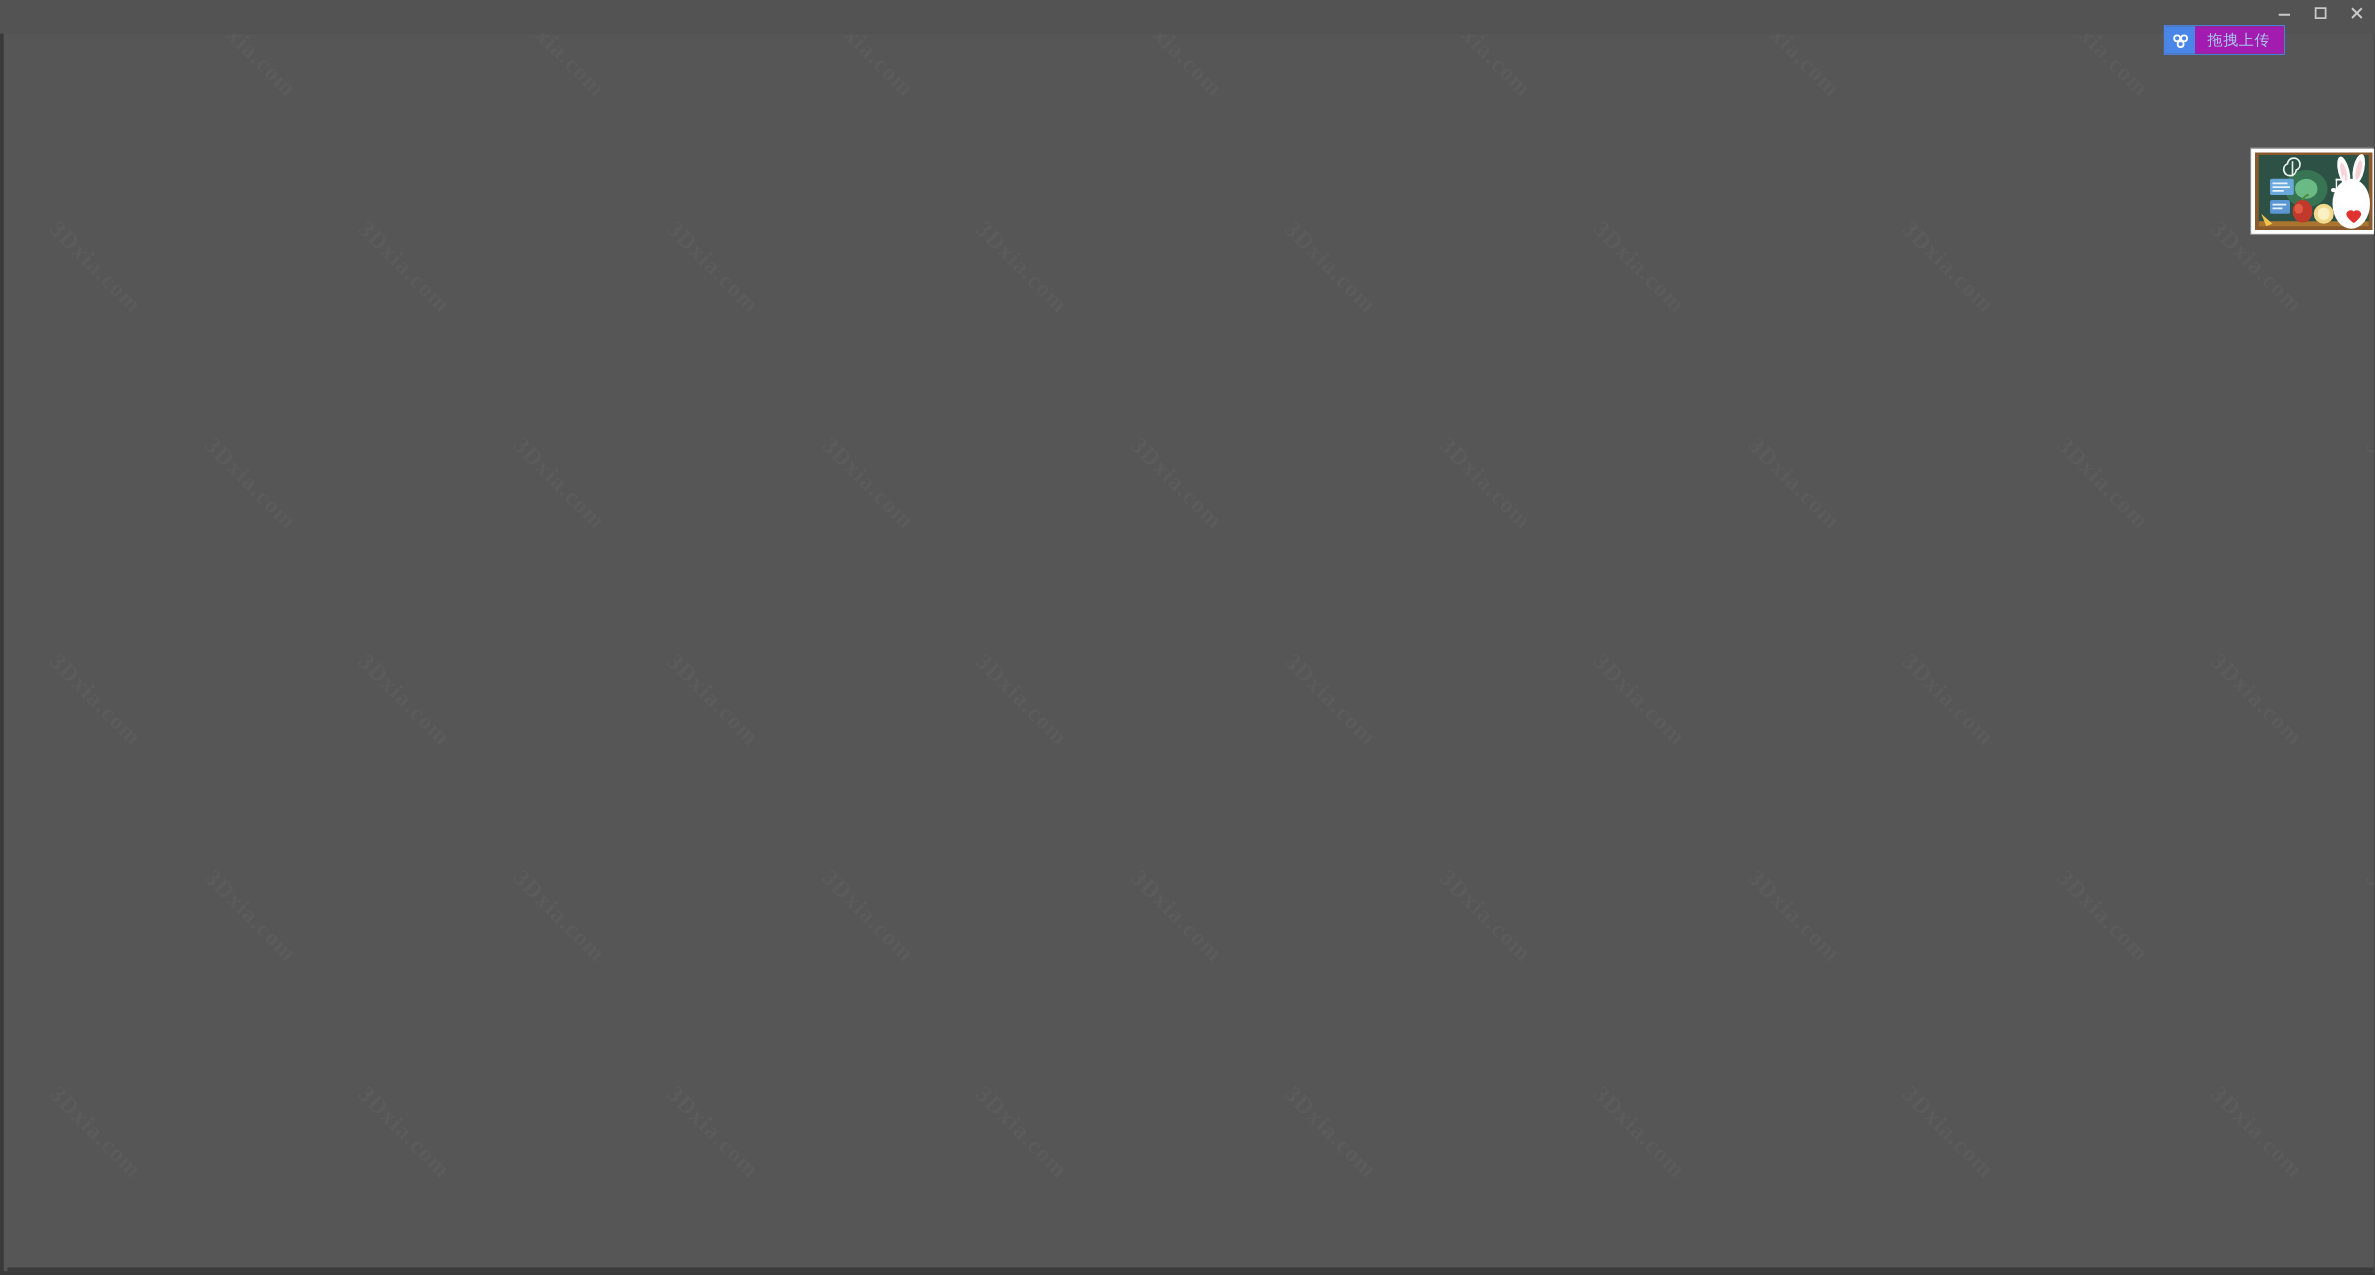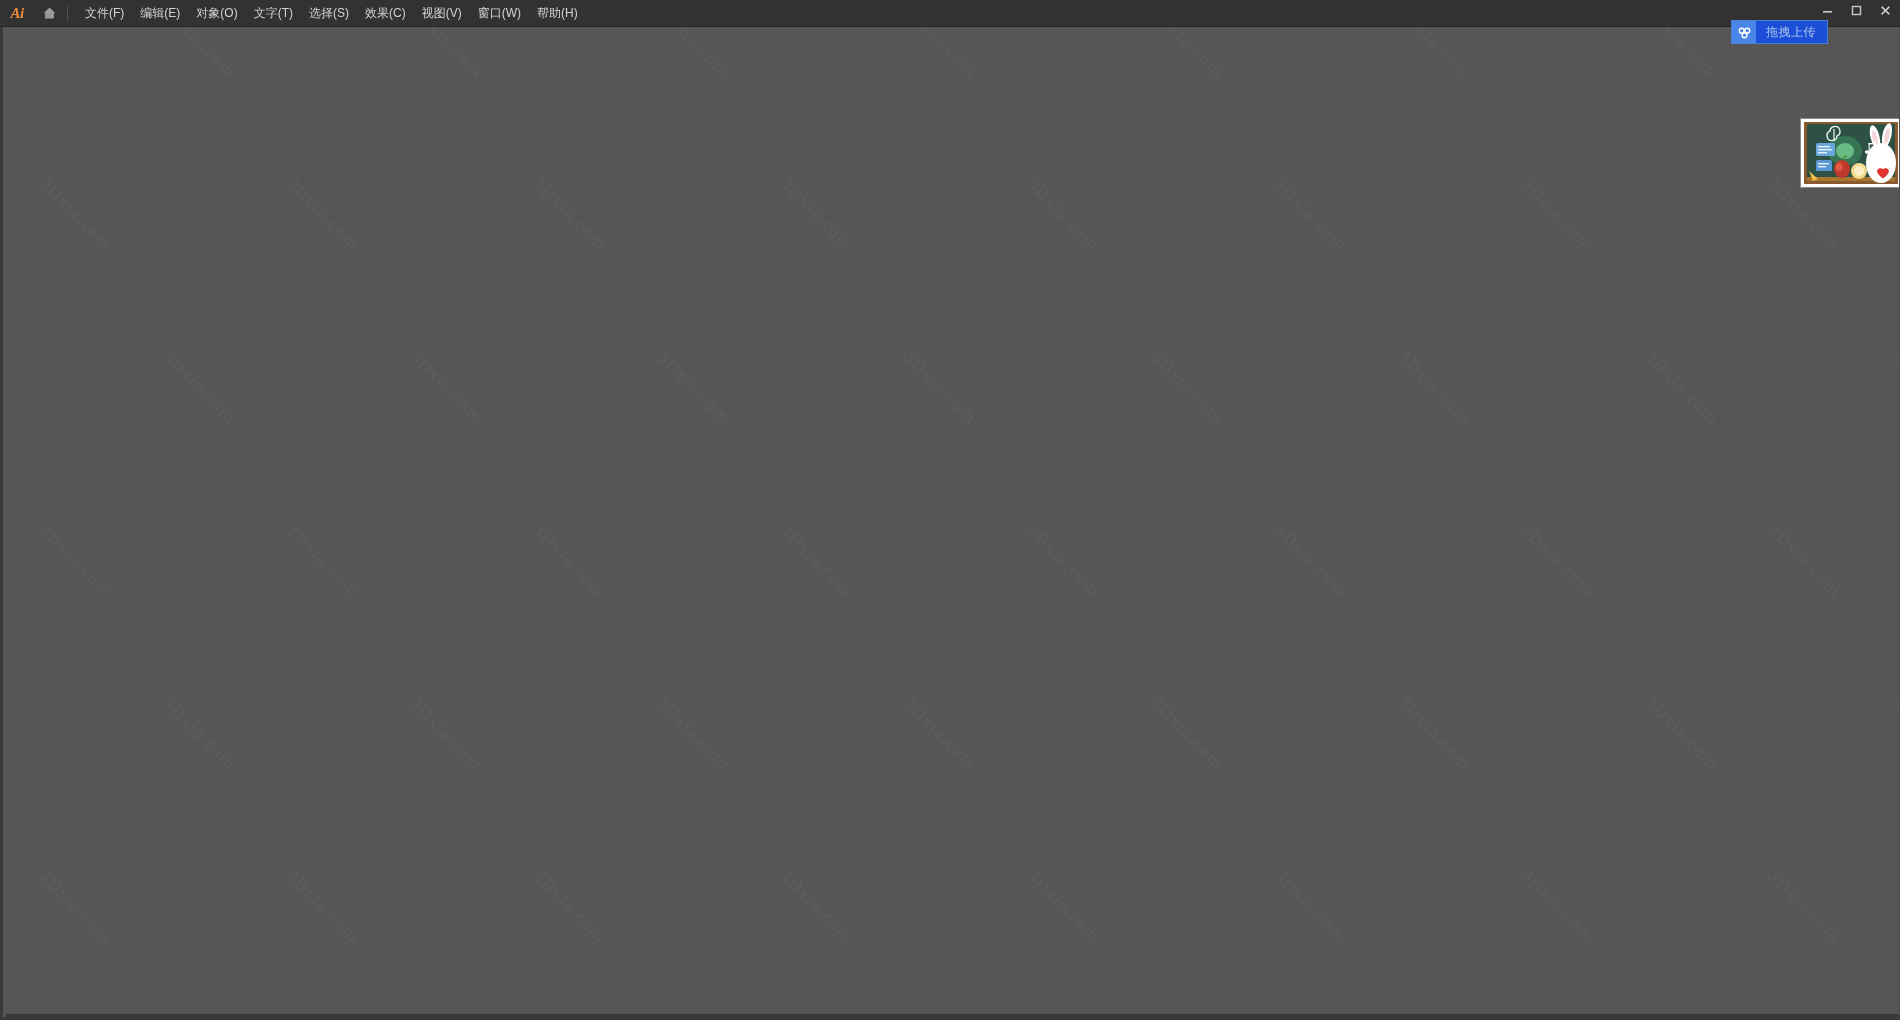--- a/index.html
+++ b/index.html
@@ -119,21 +119,21 @@
   }
   .upload-icon-box {
     width: 24px;
     background: #4a86e8;
     display: flex;
     align-items: center;
     justify-content: center;
   }
   .upload-icon-box svg { display:block; }
   .upload-label {
-    background: #1d4ed8;
+    background: #a21caf;
     color: #a8c4ec;
     font-size: 12px;
     padding: 0 11px 0 10px;
     display: flex;
     align-items: center;
     white-space: nowrap;
     letter-spacing: 0.5px;
   }
 
   
@@ -206,44 +206,20 @@
     width: 1896px;
     height: 3px;
     background: #3a3a3a;
   }
 </style>
 </head>
 <body>
 
 <div id="app">
 
-  <div class="menubar">
-
-    <div class="ai-logo">Ai</div>
-
-    <div class="home-btn">
-      <svg width="15" height="14" viewBox="0 0 15 14" aria-hidden="true">
-        <path d="M7.5 1.6 L13.4 7.2 L11.9 7.2 L11.9 12.6 L3.1 12.6 L3.1 7.2 L1.6 7.2 Z" fill="#9b9b9b"></path>
-      </svg>
-    </div>
-
-    <div class="menu-sep"></div>
-
-    <div class="menu-items">
-      <div class="menu-item">文件(F)</div>
-      <div class="menu-item">编辑(E)</div>
-      <div class="menu-item">对象(O)</div>
-      <div class="menu-item">文字(T)</div>
-      <div class="menu-item">选择(S)</div>
-      <div class="menu-item">效果(C)</div>
-      <div class="menu-item">视图(V)</div>
-      <div class="menu-item">窗口(W)</div>
-      <div class="menu-item">帮助(H)</div>
-    </div>
-  </div>
 
   <div class="wincontrols">
     <div class="wc-btn">
       <svg width="11" height="11" viewBox="0 0 11 11" aria-hidden="true">
         <rect x="1" y="6" width="9" height="1.6" fill="#c9c9c9"></rect>
       </svg>
     </div>
     <div class="wc-btn">
       <svg width="11" height="11" viewBox="0 0 11 11" aria-hidden="true">
         <rect x="1.5" y="1.5" width="8" height="8" fill="none" stroke="#c9c9c9" stroke-width="1.4"></rect>

